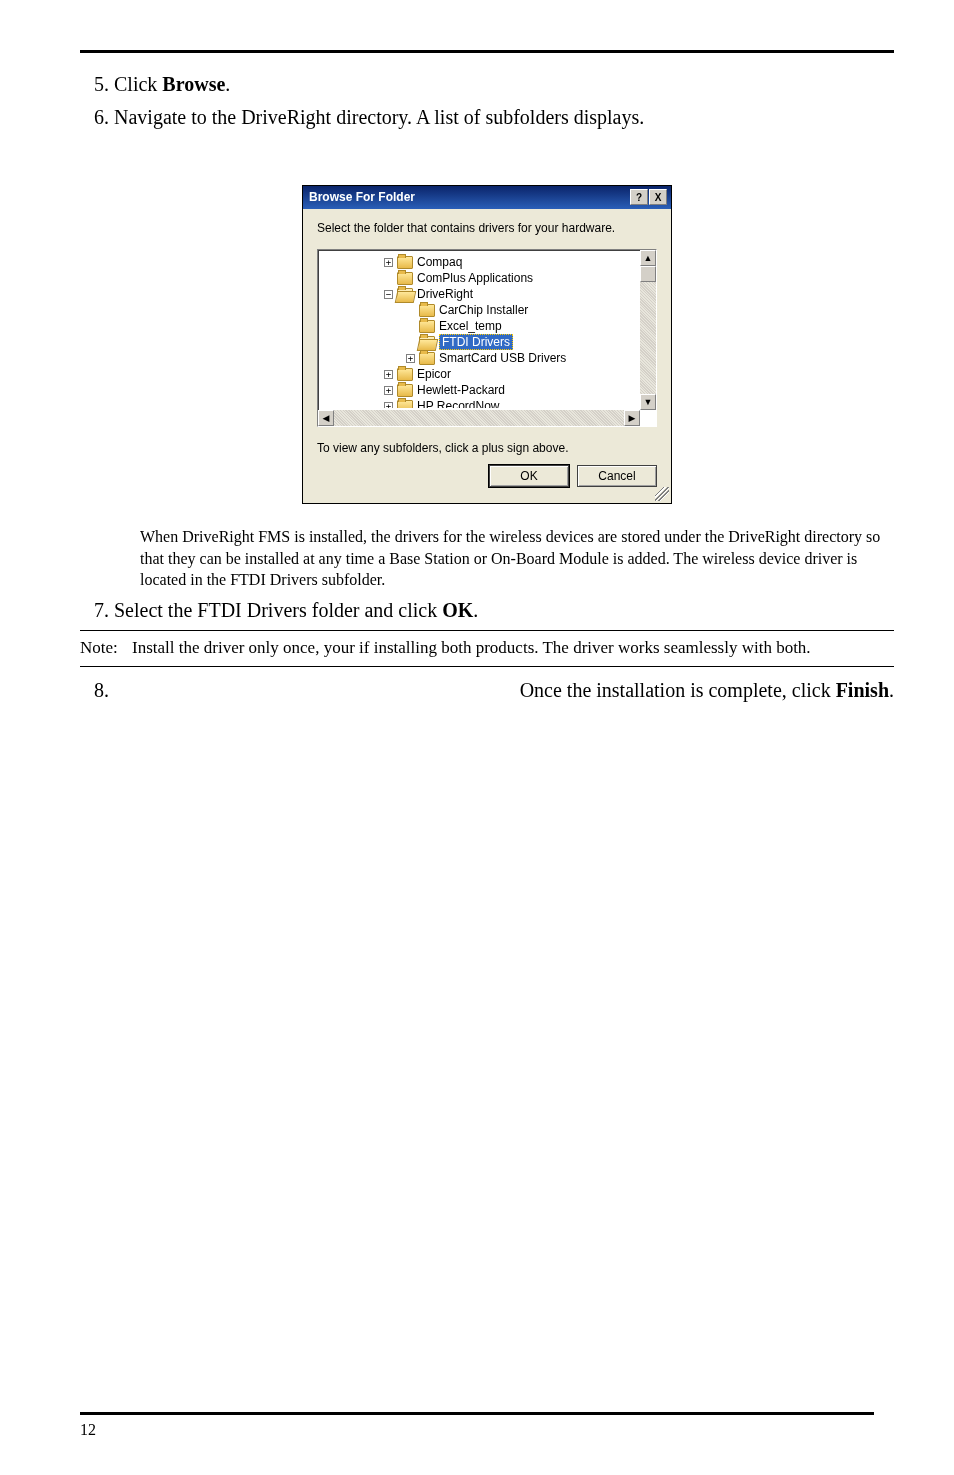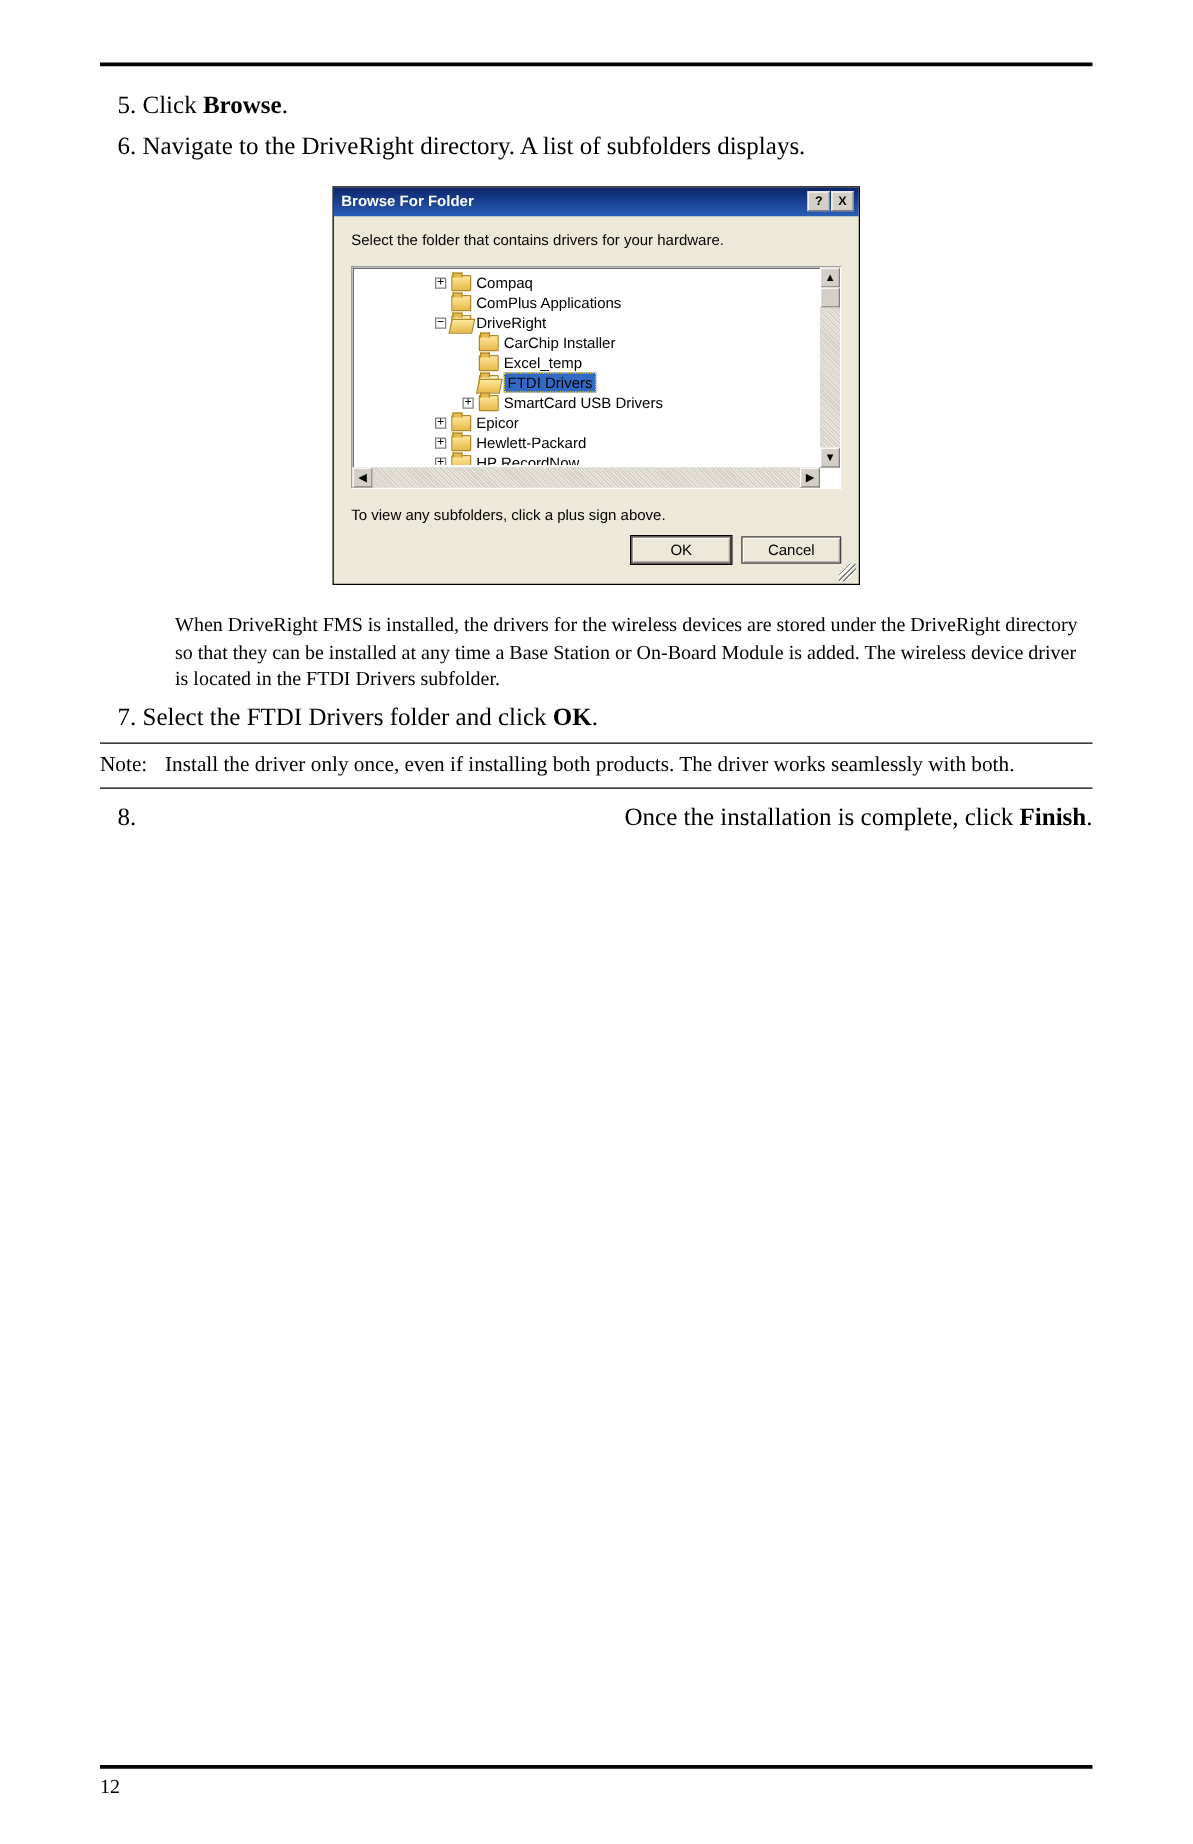--- a/index.html
+++ b/index.html
@@ -5,40 +5,41 @@
   * { box-sizing: border-box; }
   body {
     margin: 0;
     padding: 0;
     font-family: "Times New Roman", Times, serif;
     background: #fff;
     color: #000;
     width: 954px;
   }
   .page {
-    padding: 50px 80px 40px 80px;
+    padding: 50px 60px 40px 80px;
     min-height: 1475px;
     position: relative;
   }
   .hr-thick { border: none; border-top: 3px solid #000; margin: 0 0 18px 0; }
   .hr-thin { border: none; border-top: 1.5px solid #000; margin: 6px 0; }
   ol.steps { list-style: decimal; margin: 0 0 0 34px; padding: 0; font-size: 20px; }
   ol.steps > li { margin-bottom: 6px; line-height: 1.35; }
   .bold { font-weight: bold; }
   .dialog-wrap {
     display: flex;
     justify-content: center;
     margin: 18px 0 22px 0;
   }
   .dialog {
-    width: 422px;
+    width: 370px;
     background: #ece9d8;
     border: 1px solid #000;
     font-family: Tahoma, Arial, sans-serif;
     font-size: 12px;
+    margin-top: 36px;
   }
   .titlebar {
     background: linear-gradient(to bottom, #0a246a, #2a5fb8);
     color: #fff;
     font-weight: bold;
     font-size: 12px;
     padding: 3px 4px 4px 6px;
     display: flex;
     align-items: center;
     justify-content: space-between;
@@ -132,21 +133,21 @@
     content: "";
     position: absolute;
     top: 2px; left: -2px;
     width: 17px; height: 10px;
     background: linear-gradient(to bottom, #ffe89a, #e8ba4a);
     border: 1px solid #b08a2a;
     transform: skewX(-12deg);
   }
   .selected {
     background: #316ac5;
-    color: #000000;
+    color: #ffffff;
     border: 1px dotted #ffcc00;
     padding: 0 2px;
   }
   .indent-1 { padding-left: 60px; }
   .indent-2 { padding-left: 82px; }
   .hint { margin: 14px 0 10px 0; }
   .btnrow { display: flex; justify-content: flex-end; gap: 8px; margin: 6px 0; }
   .winbtn {
     width: 80px; height: 22px;
     background: #ece9d8;
@@ -304,21 +305,21 @@
 
   <ol class="steps" start="7">
     <li>
       <span>Select the FTDI Drivers folder and click </span><span class="bold">OK</span><span>.</span>
     </li>
   </ol>
 
   <hr class="hr-thin">
   <div class="note-block">
     <div class="note-label">Note:</div>
-    <div class="note-text">Install the driver only once, even if installing both products. The driver works seamlessly with both.</div>
+    <div class="note-text">Install the driver only once, your if installing both products. The driver works seamlessly with both.</div>
   </div>
   <hr class="hr-thin">
 
   <ol class="steps" start="8" style="margin-top:10px;text-align:right;">
     <li>
       <span>Once the installation is complete, click </span><span class="bold">Finish</span><span>.</span>
     </li>
   </ol>
 
   <div class="footer">

